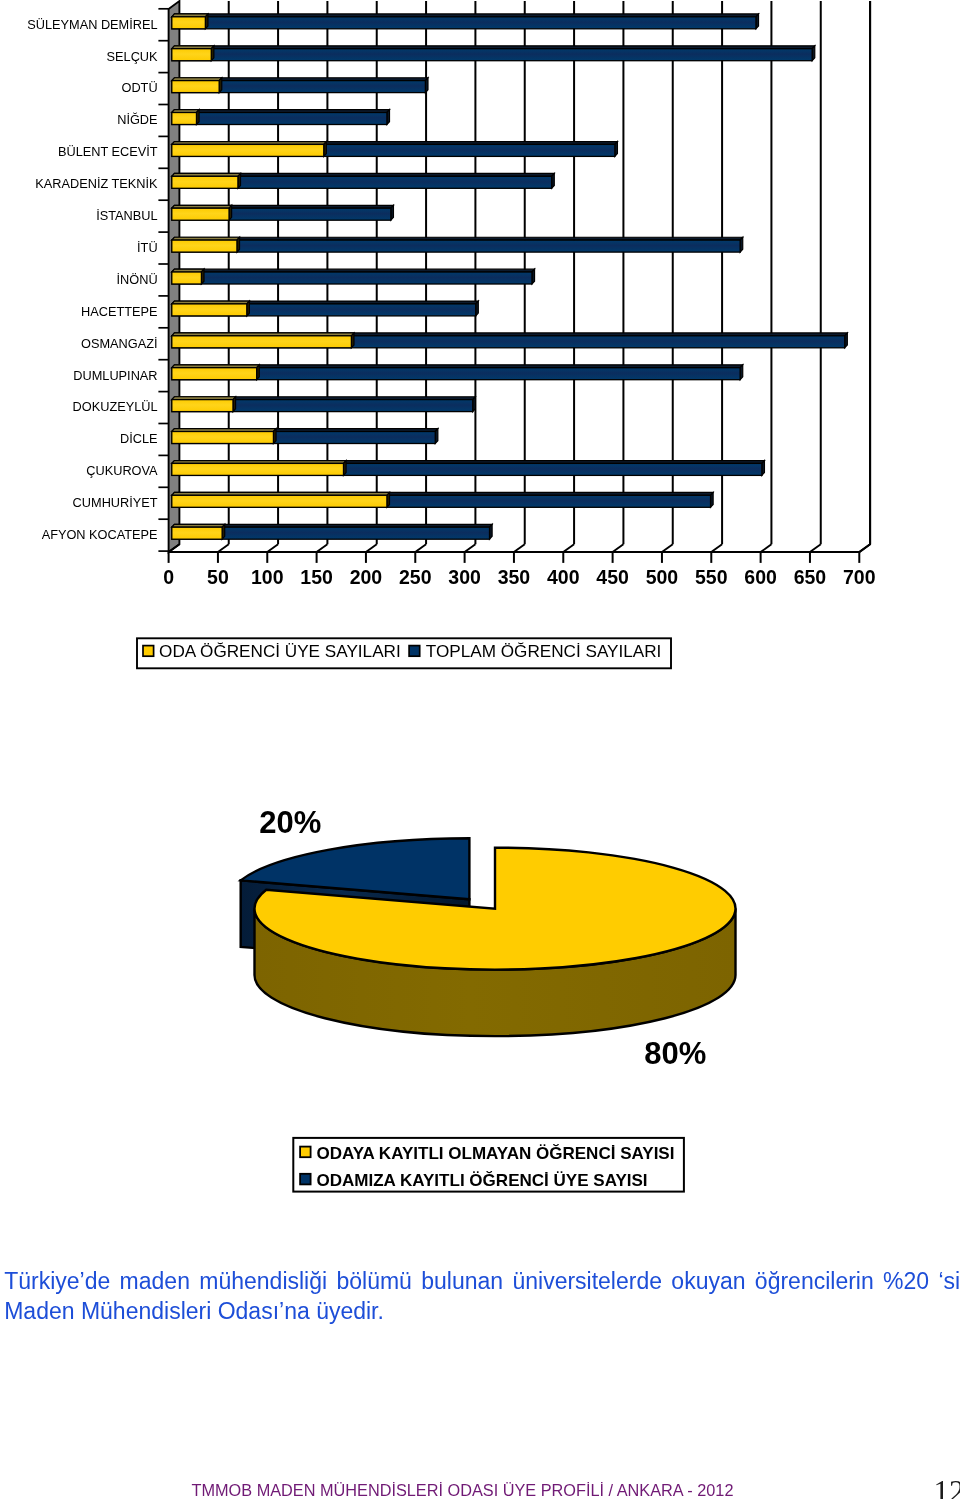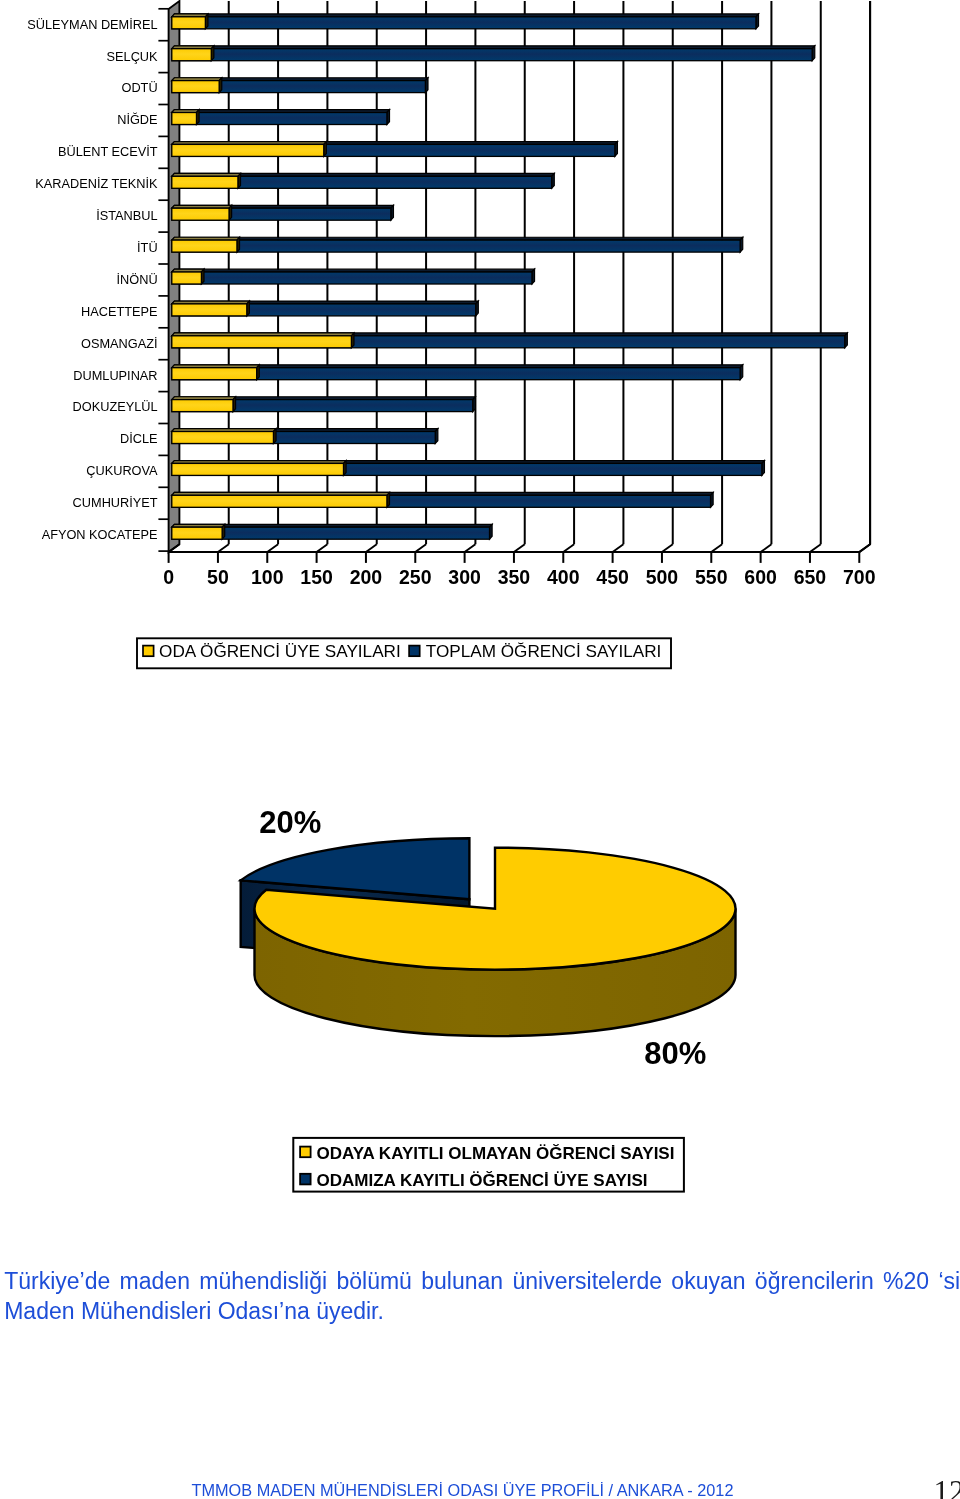--- a/index.html
+++ b/index.html
@@ -8,21 +8,21 @@
        font-family:"Liberation Sans",sans-serif;color:#000;}
   .page{position:absolute;left:0;top:0;width:960px;height:1499px;}
   svg{display:block;}
   #barchart{position:absolute;left:0;top:0;}
   #piechart{position:absolute;left:0;top:716px;margin-left:8px;}
   .bodytext{position:absolute;left:4.2px;top:1265.5px;width:956px;
             font-family:"Liberation Sans",sans-serif;font-size:23px;line-height:30.8px;
             color:#1d4ed8;letter-spacing:0px;text-align:justify;
             -webkit-font-smoothing:antialiased;}
   .footer{position:absolute;left:0;top:1481px;width:925px;text-align:center;}
-  .footer-text{font-family:"Liberation Sans",sans-serif;font-size:16.3px;color:#1d4ed8;}
+  .footer-text{font-family:"Liberation Sans",sans-serif;font-size:16.3px;color:#701a75;}
   .pageno{position:absolute;left:933.5px;top:1474px;
           font-family:"Liberation Serif",serif;font-size:31px;color:#1b1b1b;}
 </style>
 </head>
 <body>
 
 <div class="page">
   <div id="barchart">
       <svg width="960" height="700" viewBox="0 0 960 700">
         <defs>

